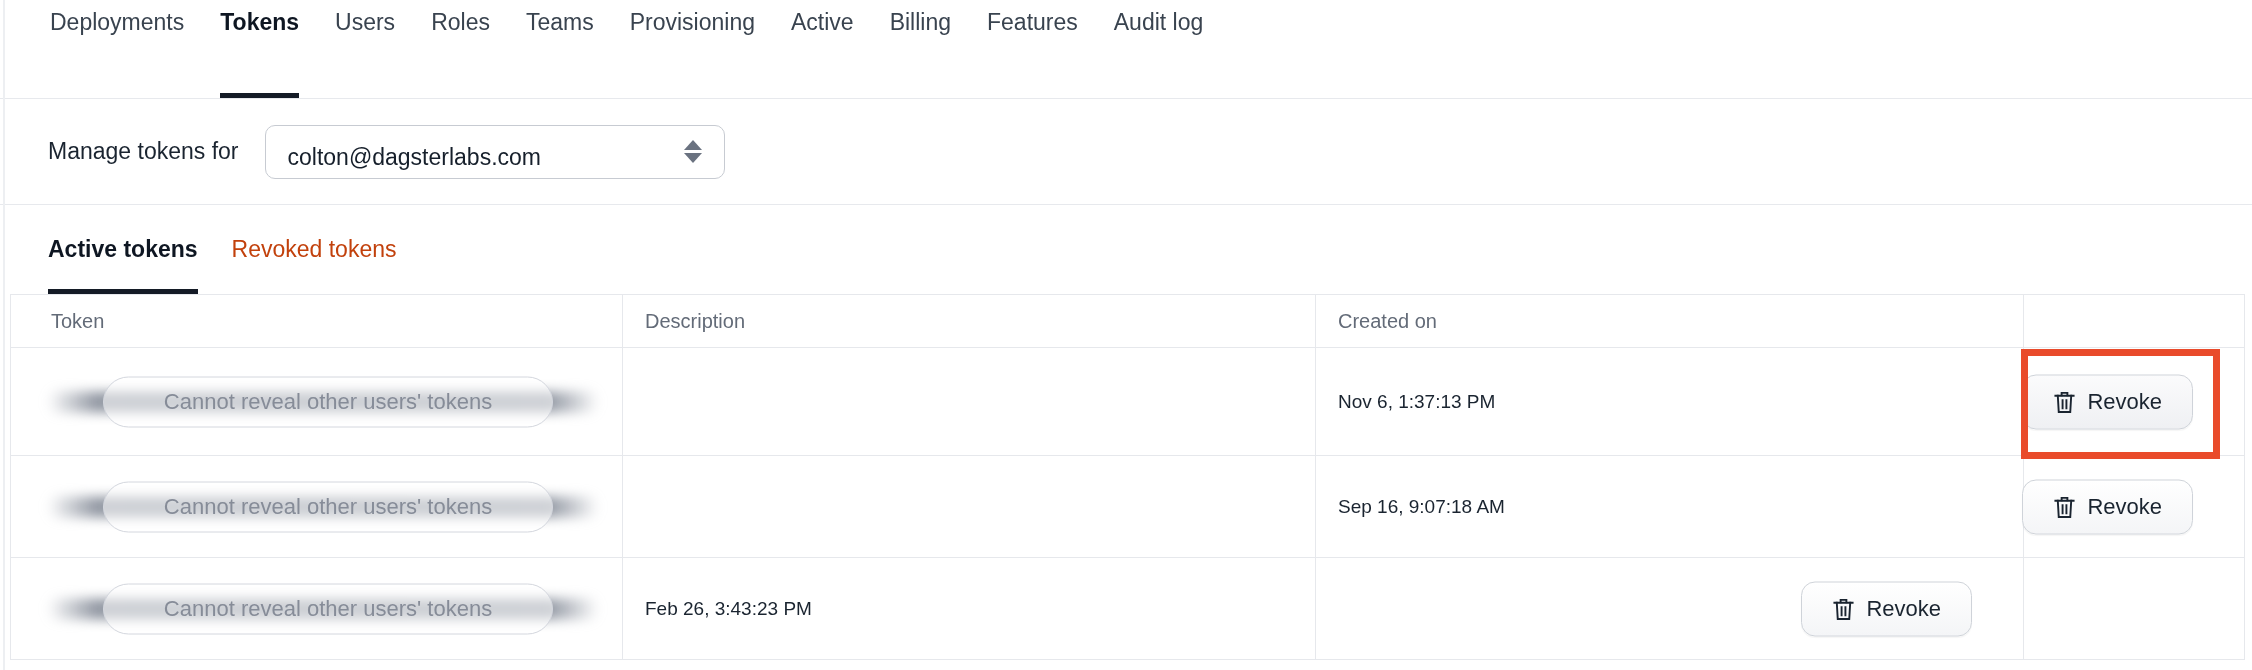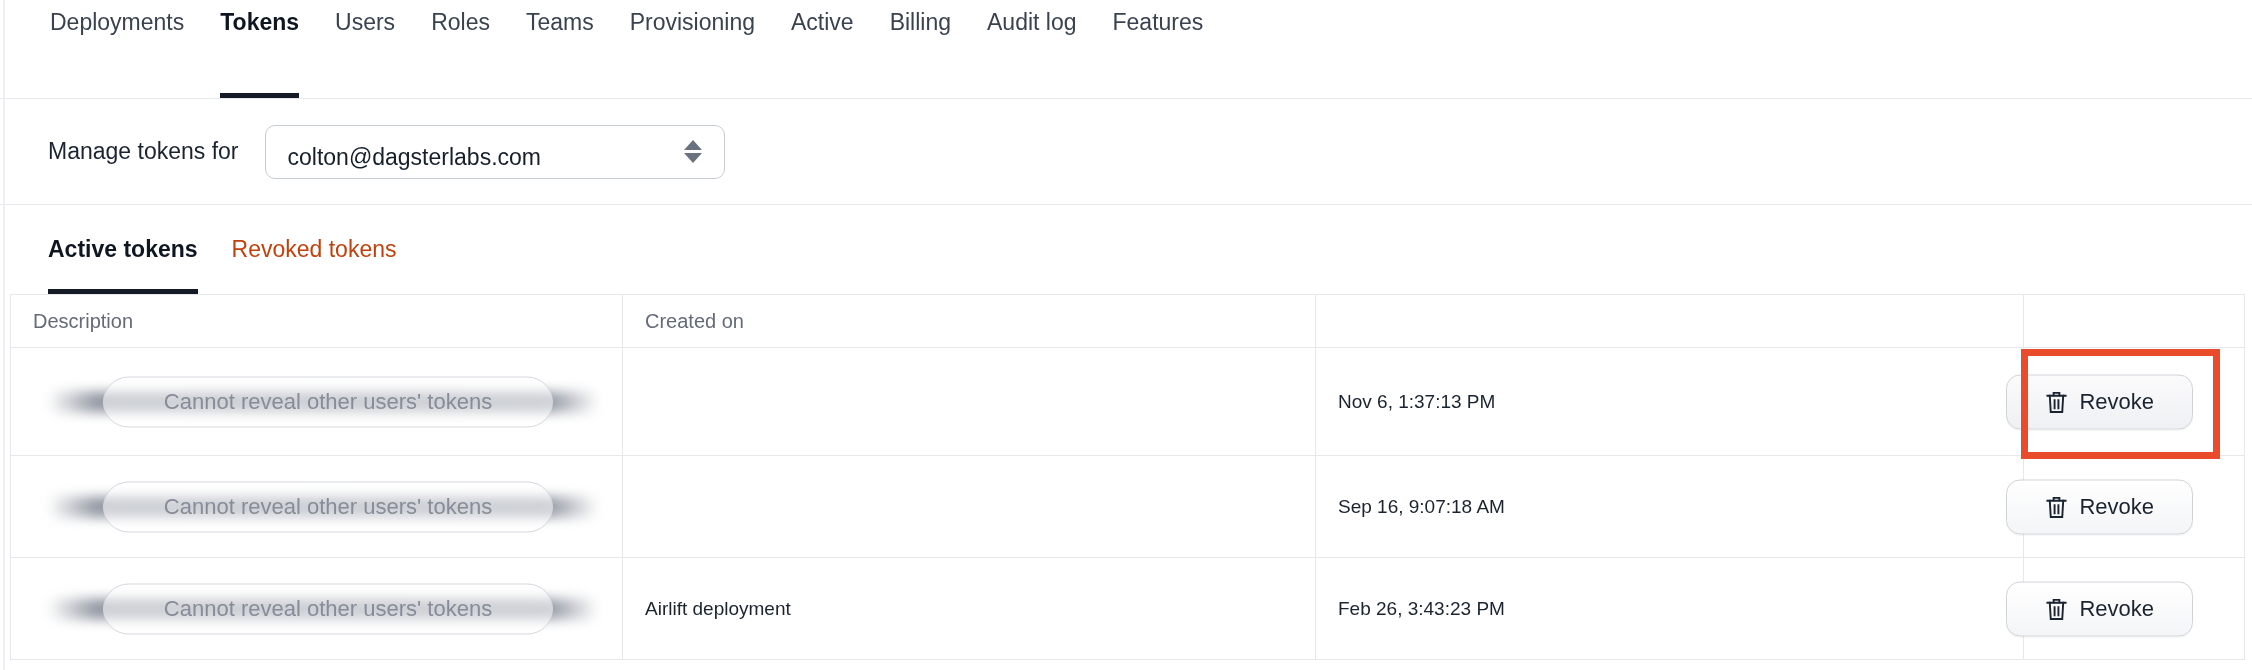--- a/index.html
+++ b/index.html
@@ -76,21 +76,21 @@
   .mask-pill {
     position: absolute; left: 92px; top: 50%; transform: translateY(-50%);
     width: 450px; height: 51px; border-radius: 26px;
     border: 1.5px solid #D4D7DE; background: rgba(255,255,255,0.55);
     display: flex; align-items: center; justify-content: center;
     font-size: 22px; color: #868C98; white-space: nowrap;
   }
 
   .revoke-btn {
     position: absolute; right: 51px; top: 50%; transform: translateY(-50%);
-    height: 55px; padding: 0 38px; border-radius: 14px;
+    height: 55px; padding: 0 30px; border-radius: 14px;
     border: 1.5px solid #CFD3D9; background: linear-gradient(180deg, #ffffff 0%, #F4F5F7 100%);
     display: flex; align-items: center; gap: 11px; cursor: pointer;
     font-family: inherit; font-size: 22px; color: #1A2430;
     box-shadow: 0 1px 1px rgba(20,27,38,0.04);
   }
   .row1 .revoke-btn { background: linear-gradient(180deg, #FBFBFC 0%, #EFF0F3 100%); }
   .trash { width: 23px; height: 25px; display: block; }
 
   .annotation-box {
     position: absolute; left: 2010px; top: 54px; width: 199px; height: 110px;
@@ -104,22 +104,22 @@
 
 <nav class="tabbar">
   <div class="tab">Deployments</div>
   <div class="tab active">Tokens</div>
   <div class="tab">Users</div>
   <div class="tab">Roles</div>
   <div class="tab">Teams</div>
   <div class="tab">Provisioning</div>
   <div class="tab">Active</div>
   <div class="tab">Billing</div>
+  <div class="tab">Features</div>
   <div class="tab">Audit log</div>
-  <div class="tab">Features</div>
 </nav>
 
 <section class="manage">
   <span class="manage-label">Manage tokens for</span>
   <div class="select">
     <span class="select-value">colton@dagsterlabs.com</span>
     <span class="caret">
       <span class="up"></span>
         <span class="down"></span>
     </span>
@@ -127,20 +127,21 @@
 </section>
 
 <div class="subtabs">
   <div class="subtab active">Active tokens</div>
   <div class="subtab">Revoked tokens</div>
 </div>
 
 <div class="tokens-table">
 
   <div class="tr head">
+    <div class="cell-token">Token</div>
     <div class="cell-desc">Description</div>
     <div class="cell-created">Created on</div>
     <div></div>
   </div>
 
   <div class="tr row1">
     <div class="cell-token">
       <span class="blur-stripe"></span>
       <span class="mask-pill">Cannot reveal other users' tokens</span>
     </div>
@@ -179,21 +180,20 @@
         <span>Revoke</span>
       </button>
     </div>
   </div>
 
   <div class="tr row3">
     <div class="cell-token">
       <span class="blur-stripe"></span>
       <span class="mask-pill">Cannot reveal other users' tokens</span>
     </div>
-    <div class="cell-desc">Airlift deployment</div>
     <div class="cell-created">Feb 26, 3:43:23 PM</div>
     <div>
       <button class="revoke-btn">
         <svg class="trash" viewBox="0 0 24 26" fill="none" stroke="#1A2430" stroke-width="2" stroke-linecap="square">
           <path d="M2.5 6.5h19"></path>
             <path d="M9 6V3.5h6V6"></path>
             <path d="M5 6.5l1 17h12l1-17"></path>
           <path d="M10 11v8.5"></path>
             <path d="M14 11v8.5"></path>
         </svg>

